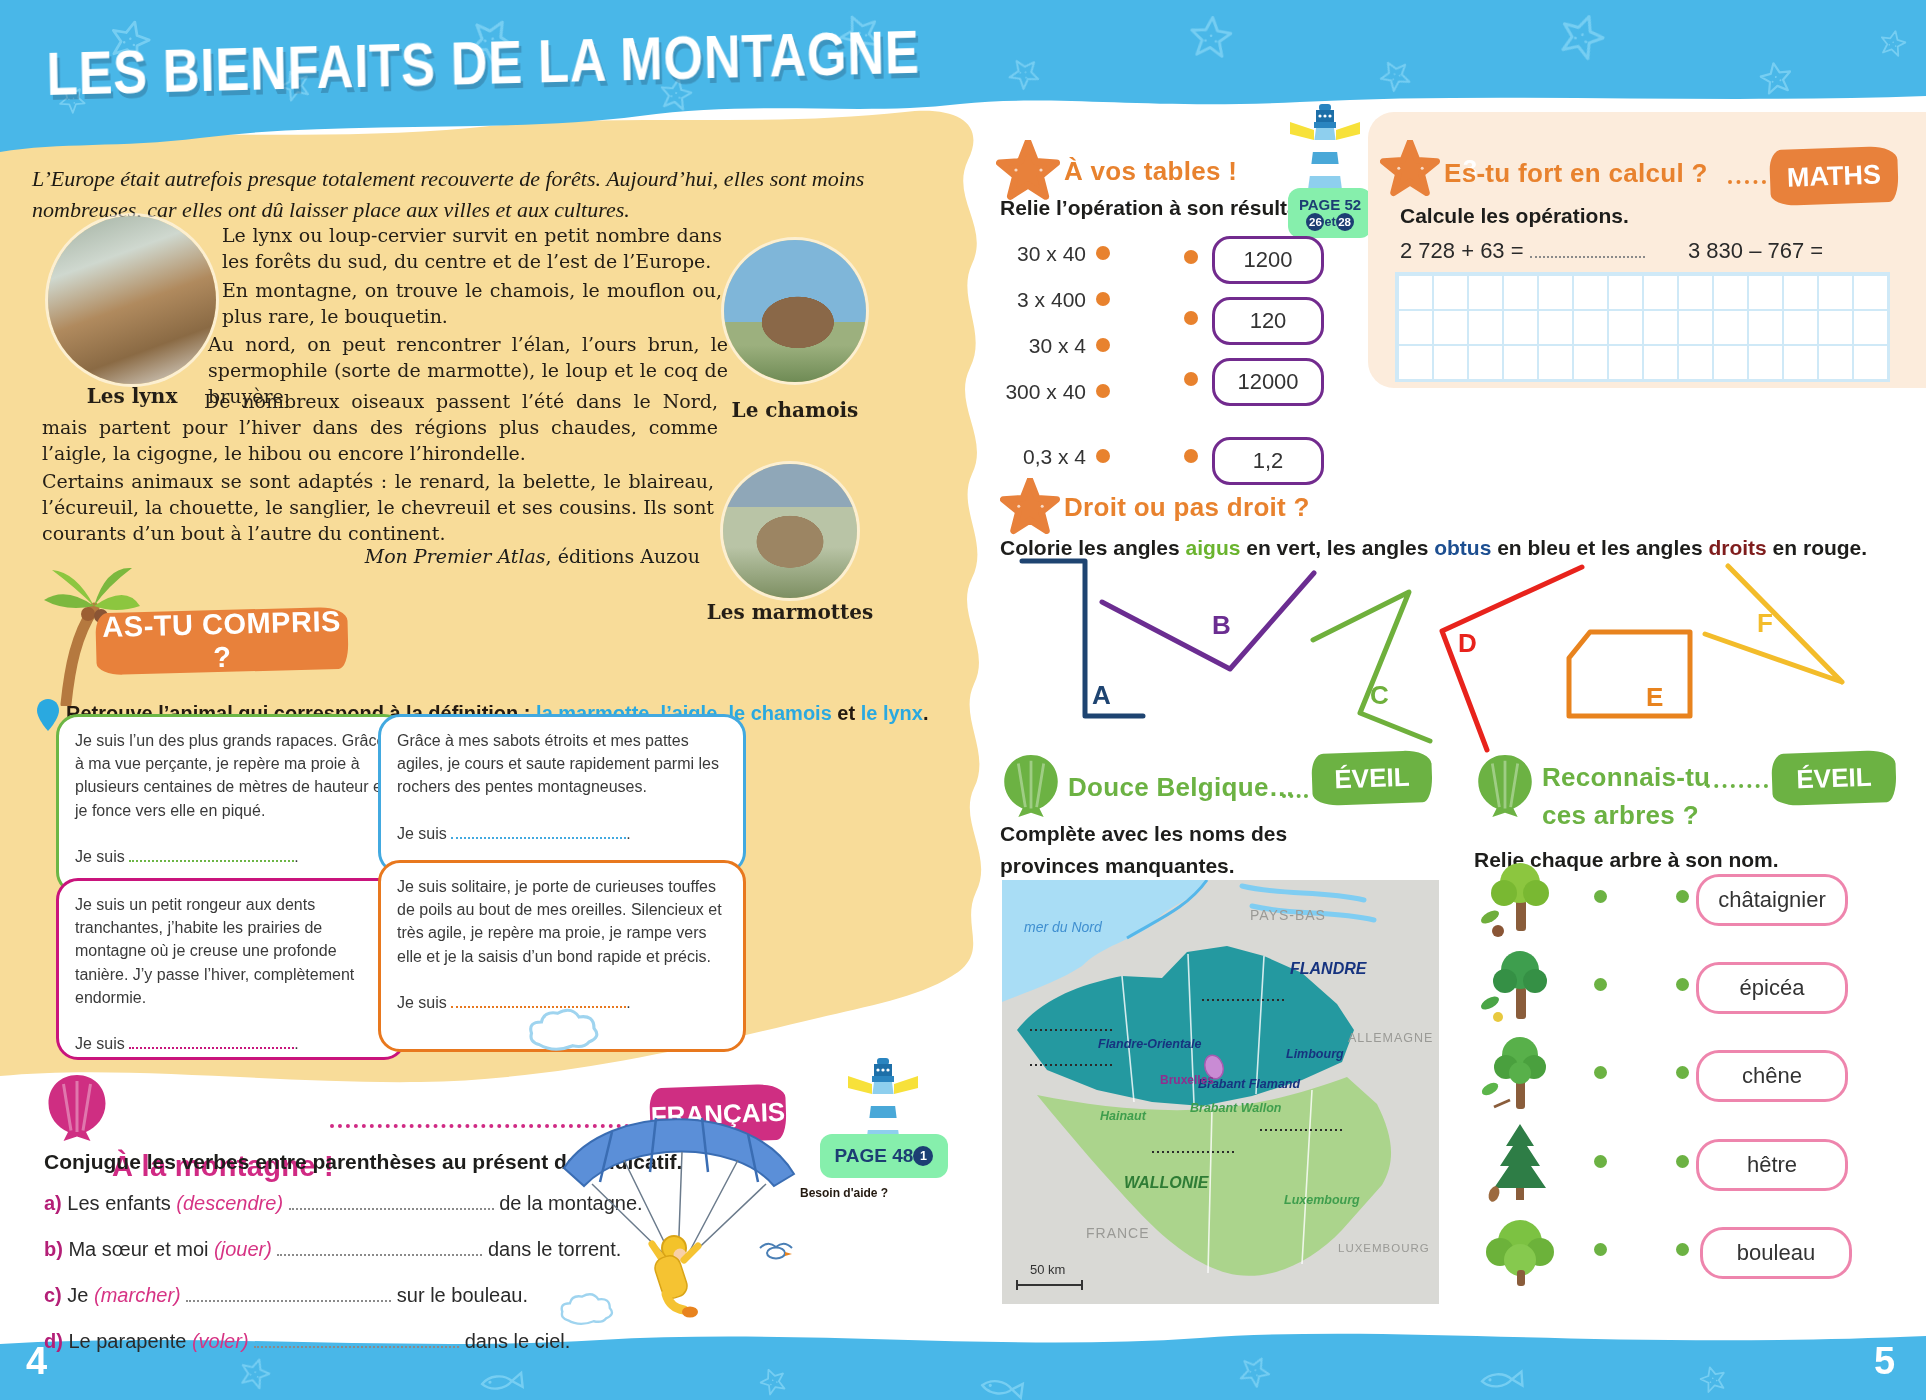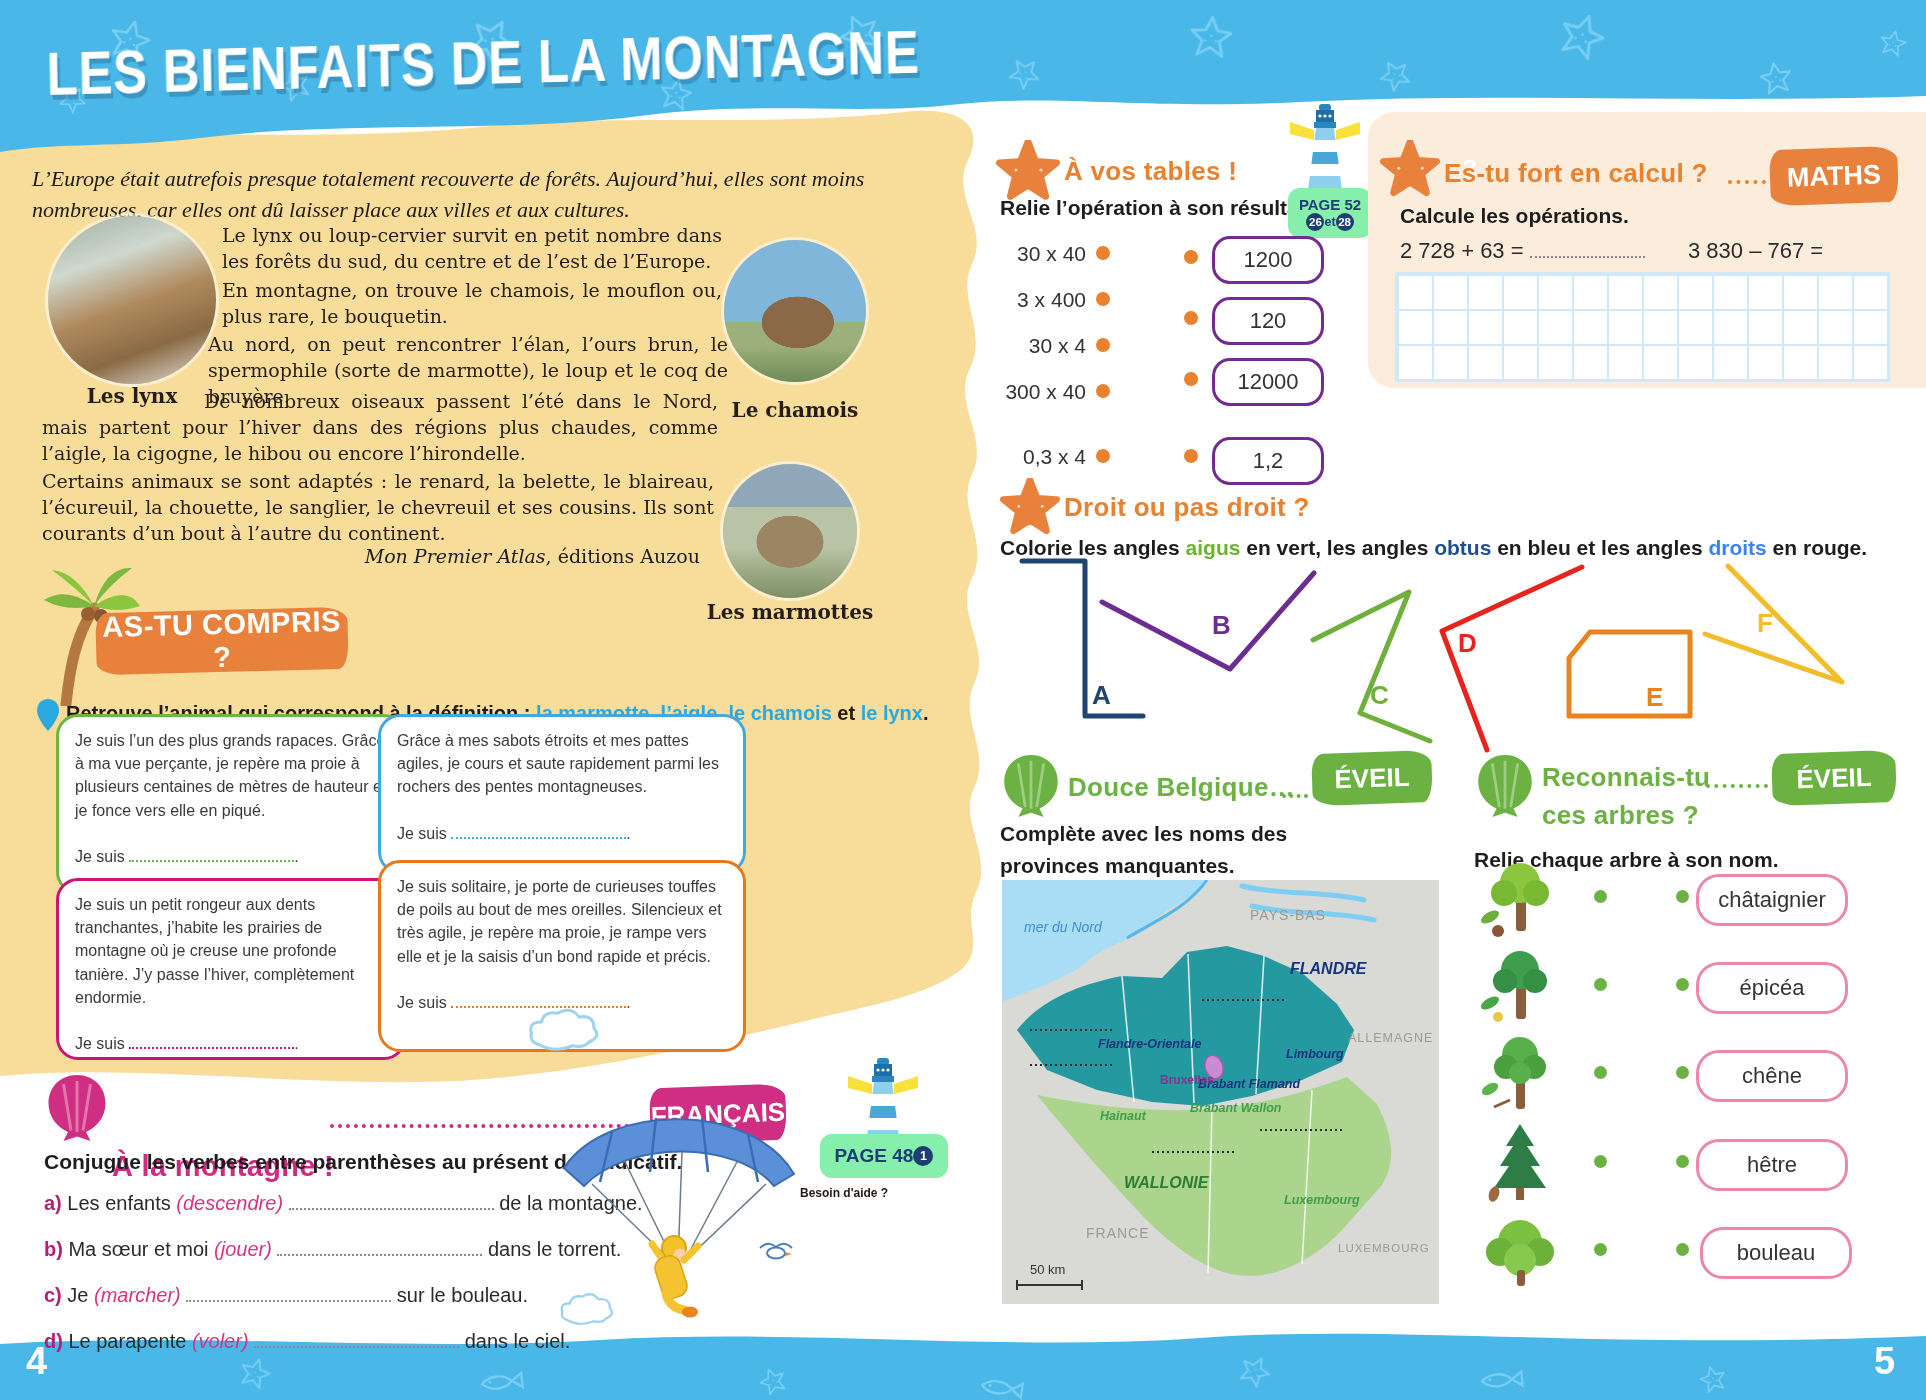--- a/index.html
+++ b/index.html
@@ -334,21 +334,21 @@
   <div class="abs grid" style="left:1395px;top:272px;width:491px;height:106px"></div>
 
   <div class="abs" style="left:1000px;top:478px;width:60px;height:60px">
     <svg width="60" height="60" viewBox="0 0 64 64">
         <use href="#sym-star"></use>
       </svg>
     <span class="icon-num" style="top:14px;font-size:26px">4</span>
   </div>
   <div class="abs ex-title" style="left:1064px;top:492px;font-size:26px;color:#e8822e">Droit ou pas droit ?</div>
   <div class="abs instr" style="left:1000px;top:536px">
-    <span>Colorie les angles </span><span style="color:#6ab42e">aigus</span><span> en vert, les angles </span><span style="color:#1d4f91">obtus</span><span> en bleu et les angles </span><span style="color:#3b82f6">droits</span><span> en rouge.</span>
+    <span>Colorie les angles </span><span style="color:#6ab42e">aigus</span><span> en vert, les angles </span><span style="color:#1d4f91">obtus</span><span> en bleu et les angles </span><span style="color:#7f1d1d">droits</span><span> en rouge.</span>
   </div>
   <svg class="abs" style="left:1000px;top:552px" width="910" height="215" viewBox="0 0 910 215" fill="none" stroke-linejoin="round" stroke-linecap="round">
     <polyline points="22,9 85,9 85,164 143,164" stroke="#1e4471" stroke-width="5"></polyline>
     <text x="92" y="152" fill="#1e4471" font-size="26" font-weight="bold" stroke="none">A</text>
     <polyline points="102,50 230,117 314,21" stroke="#6b2d91" stroke-width="5"></polyline>
     <text x="212" y="82" fill="#6b2d91" font-size="26" font-weight="bold" stroke="none">B</text>
     <polyline points="313,88 409,40 360,161 430,189" stroke="#6fb03c" stroke-width="5"></polyline>
     <text x="370" y="152" fill="#6fb03c" font-size="26" font-weight="bold" stroke="none">C</text>
     <polyline points="582,15 442,79 487,198" stroke="#e8231c" stroke-width="5"></polyline>
     <text x="458" y="100" fill="#e8231c" font-size="26" font-weight="bold" stroke="none">D</text>

